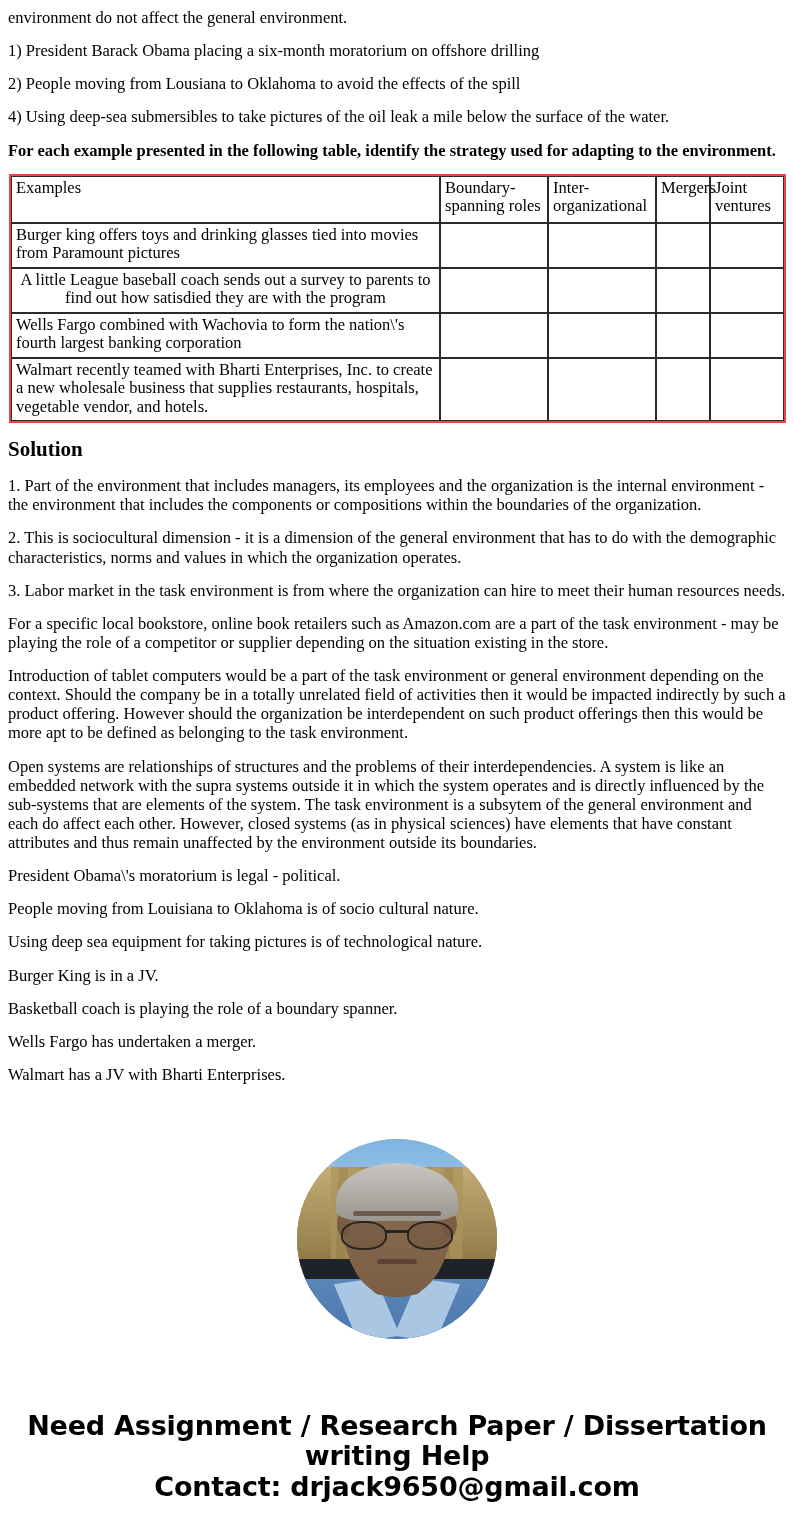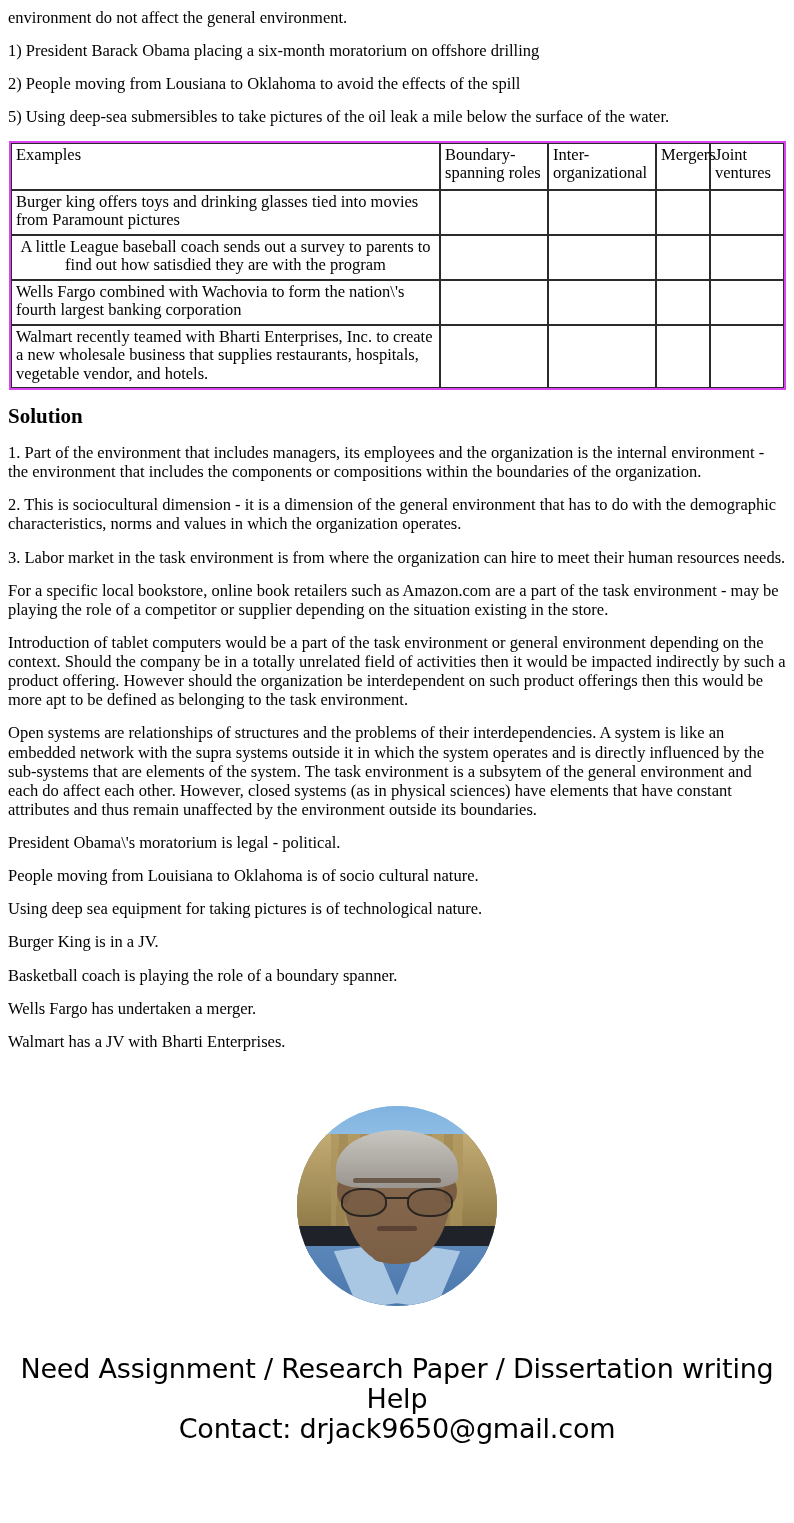--- a/index.html
+++ b/index.html
@@ -40,21 +40,21 @@
     line-height: 1.2;
     margin: 14px 0 14px 0;
   }
 
   
   table.matrix {
     border-collapse: separate;
     border-spacing: 0;
     width: 777px;
     margin: 2px 0 14px 1px;
-    border: 2px solid #d946ef;
+    border: 2px solid #ef4444;
     table-layout: fixed;
     background: #8b5cf6;
   }
   table.matrix td {
     border: 1px solid #2b2b2b;
     padding: 2px 4px 3px 4px;
     font-size: 16.5px;
     line-height: 1.14;
     vertical-align: top;
     background: #fff;
@@ -158,43 +158,44 @@
     margin-left: -44px; border-radius: 3px;
     background: #6b5a49;
   }
   .av-mouth {
     position: absolute; left: 50%; top: 60%; width: 40px; height: 5px;
     margin-left: -20px; background: #5b4234; border-radius: 3px;
   }
 
   
   .promo {
-    margin-top: 48px;
+    margin-top: 72px;
     text-align: center;
     font-family: "DejaVu Sans", "Liberation Sans", sans-serif;
-    font-weight: normal;
+    font-weight: bold;
     font-size: 27px;
     line-height: 1.12;
     letter-spacing: -0.2px;
   }
   .promo .l1 { display: block; }
   .promo .l2 { display: block; }
 </style>
 </head>
 <body>
 
 <div class="page">
 
   <p class="para clipped">environment do not affect the general environment.</p>
 
 
   <p class="para">1) President Barack Obama placing a six-month moratorium on offshore drilling</p>
   <p class="para">2) People moving from Lousiana to Oklahoma to avoid the effects of the spill</p>
-  <p class="para">5) Using deep-sea submersibles to take pictures of the oil leak a mile below the surface of the water.</p>
-
+  <p class="para">4) Using deep-sea submersibles to take pictures of the oil leak a mile below the surface of the water.</p>
+
+  <p class="para bold">For each example presented in the following table, identify the strategy used for adapting to the environment.</p>
 
   <table class="matrix">
     <colgroup>
       <col class="c-ex">
         <col class="c-bsr">
         <col class="c-io">
         <col class="c-mg">
         <col class="c-jv">
     </colgroup>
     <tbody>

